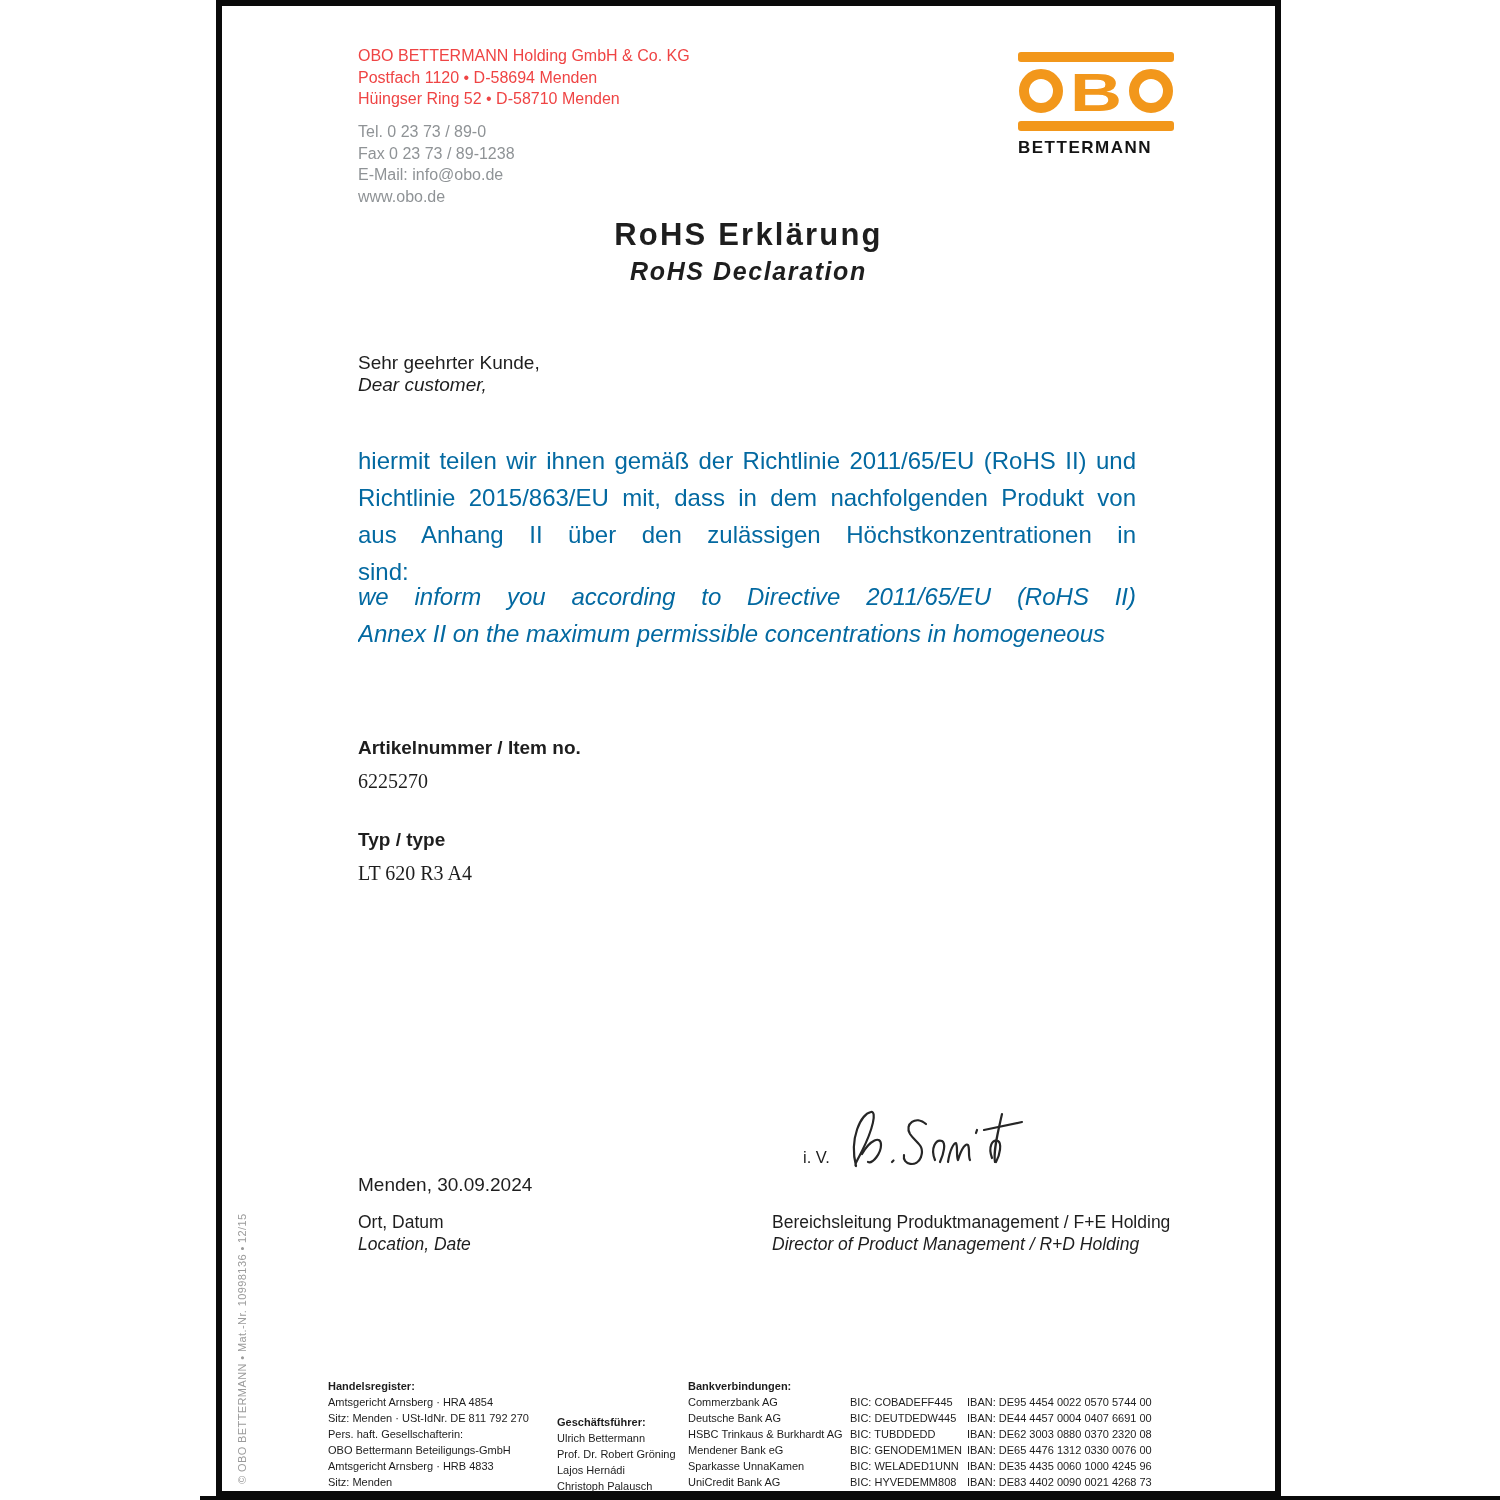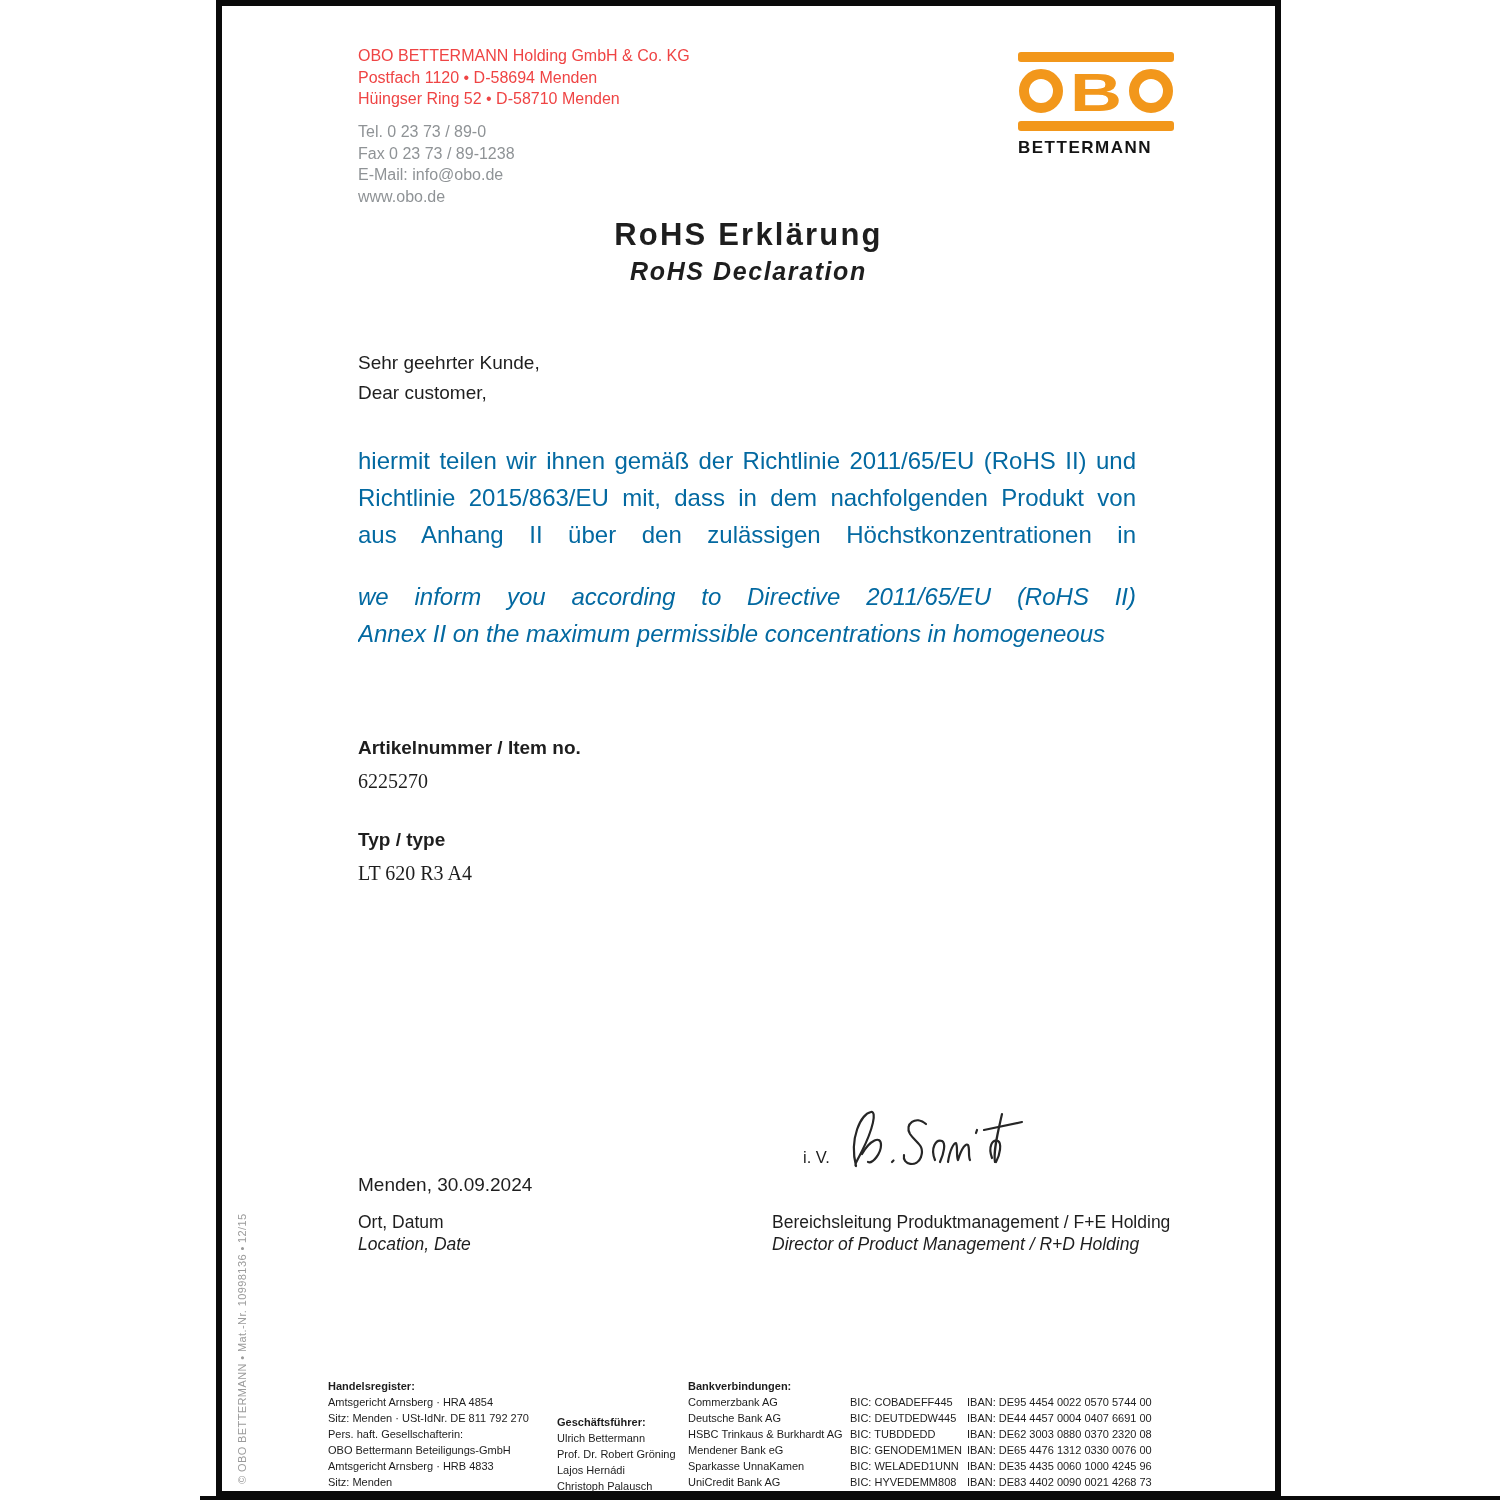--- a/index.html
+++ b/index.html
@@ -29,21 +29,21 @@
   #logo-bar-bottom{margin-top:3px;}
   #logo-sub{margin-top:7px;font-weight:bold;font-size:17px;letter-spacing:1.5px;color:#141414;white-space:nowrap;}
 
   
   #title{left:0;top:211px;width:1053px;text-align:center;}
   #title-de{font-size:31px;font-weight:bold;letter-spacing:2.2px;}
   #title-en{font-size:25px;font-weight:bold;font-style:italic;letter-spacing:1.6px;margin-top:4px;}
 
   
   #greeting-de{left:136px;top:346px;font-size:19px;}
-  #greeting-en{left:136px;top:376px;font-size:19px;}
+  #greeting-en{left:136px;top:368px;font-size:19px;font-style:italic;}
 
   
   .body-par{width:778px;font-size:24px;line-height:37px;color:#0369a1;}
   #body-de{left:136px;top:436px;}
   #body-en{left:136px;top:572px;font-style:italic;}
   .jl{text-align:justify;text-align-last:justify;height:37px;overflow:hidden;}
   .jl-last{text-align:left;text-align-last:left;}
 
   
   .field-label{font-size:19px;font-weight:bold;}
@@ -111,20 +111,21 @@
       <div id="title-en">RoHS Declaration</div>
     </div>
 
     <div id="greeting-de" class="abs">Sehr geehrter Kunde,</div>
     <div id="greeting-en" class="abs">Dear customer,</div>
 
     <div id="body-de" class="abs body-par">
       <div class="jl">hiermit teilen wir ihnen gemäß der Richtlinie 2011/65/EU (RoHS II) und der Ergänzung durch</div>
       <div class="jl">Richtlinie 2015/863/EU mit, dass in dem nachfolgenden Produkt von OBO Bettermann keine Stoffe</div>
       <div class="jl">aus Anhang II über den zulässigen Höchstkonzentrationen in homogenen Werkstoffen enthalten</div>
+      <div class="jl jl-last">sind:</div>
     </div>
 
     <div id="body-en" class="abs body-par">
       <div class="jl">we inform you according to Directive 2011/65/EU (RoHS II) supplemented by Directive</div>
       <div class="jl jl-last">Annex II on the maximum permissible concentrations in homogeneous materials:</div>
     </div>
 
     <div id="item-label" class="abs field-label">Artikelnummer / Item no.</div>
     <div id="item-value" class="abs field-value">6225270</div>
     <div id="type-label" class="abs field-label">Typ / type</div>

